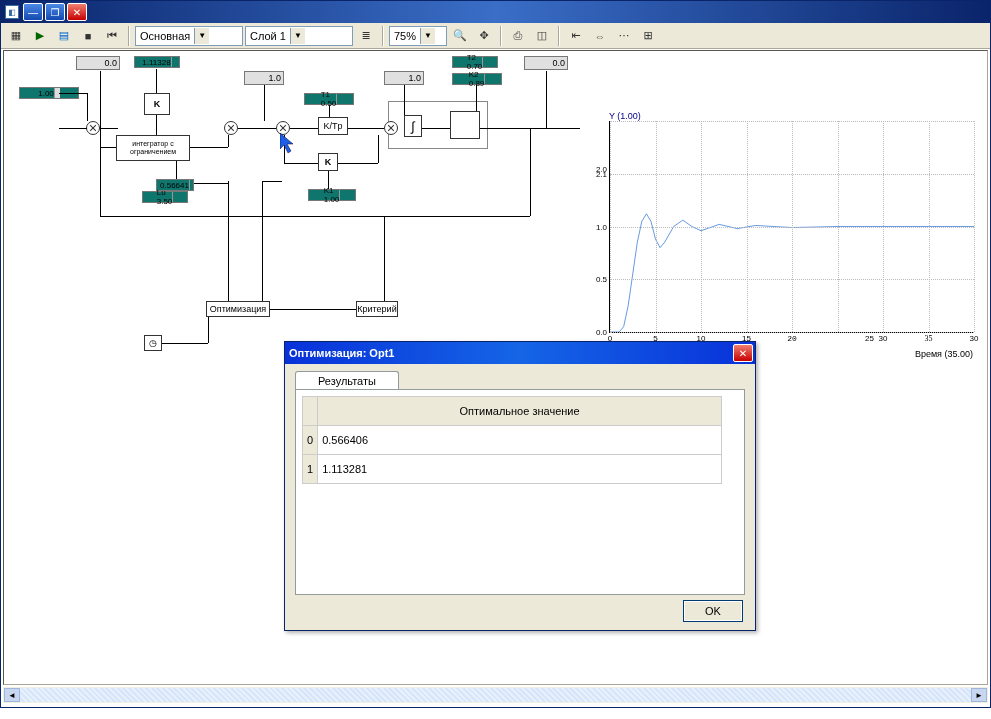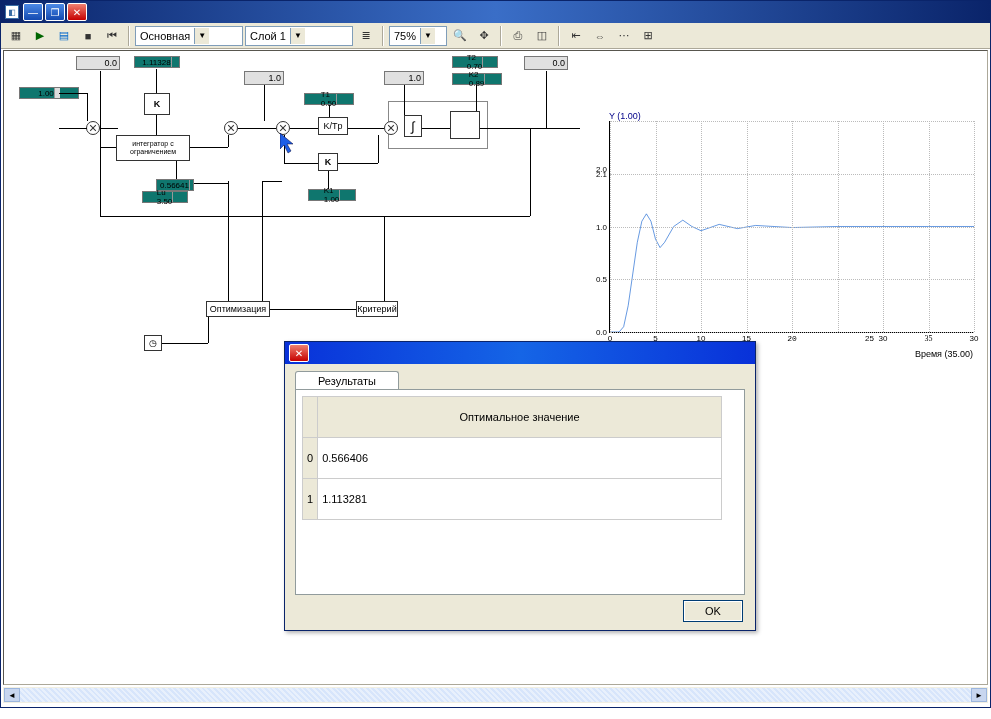--- a/index.html
+++ b/index.html
@@ -200,21 +200,21 @@
   }
   .grid {
     border:1px solid #888;
     border-collapse:collapse;
     width:420px;
     font-size:11px;
     background:#fff;
   }
   .grid th, .grid td {
     border:1px solid #ccc;
-    padding:14px 4px;
+    padding:8px 4px;
     text-align:left;
     height:14px;
   }
   .grid th { background:#ECE9D8; font-weight:normal; text-align:center;}
   .grid th.rowh { width:14px; text-align:center; background:#ECE9D8;}
   .grid td.rowh { width:14px; text-align:center; background:#ECE9D8; border:1px solid #ccc;}
   .ok-btn {
     position:absolute; right:12px; bottom:8px;
     width:60px; height:22px;
     border:1px solid #003C74;
@@ -438,20 +438,21 @@
 
   <div class="hscroll">
     <div class="sb-btn">◄</div>
     <div class="sb-track"></div>
     <div class="sb-btn">►</div>
   </div>
 </div>
 
 <div class="dialog">
   <div class="titlebar">
+    <div class="title">Оптимизация: Opt1</div>
     <div class="title-buttons">
       <div class="title-btn close">✕</div>
     </div>
   </div>
   <div class="dialog-body">
     <div class="tab">Результаты</div>
     <div class="tab-panel">
       <table class="grid">
         <tbody>
             <tr>

